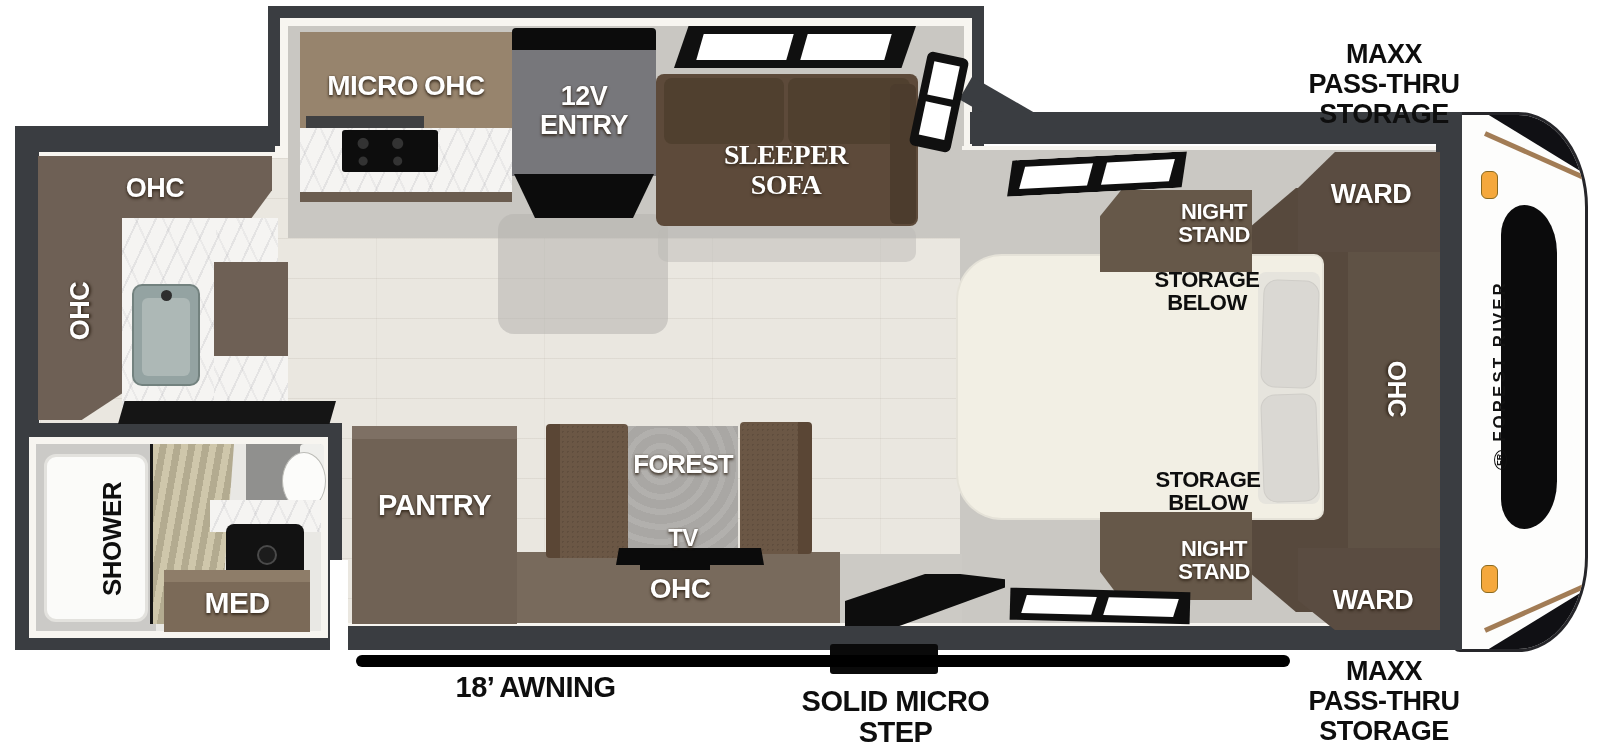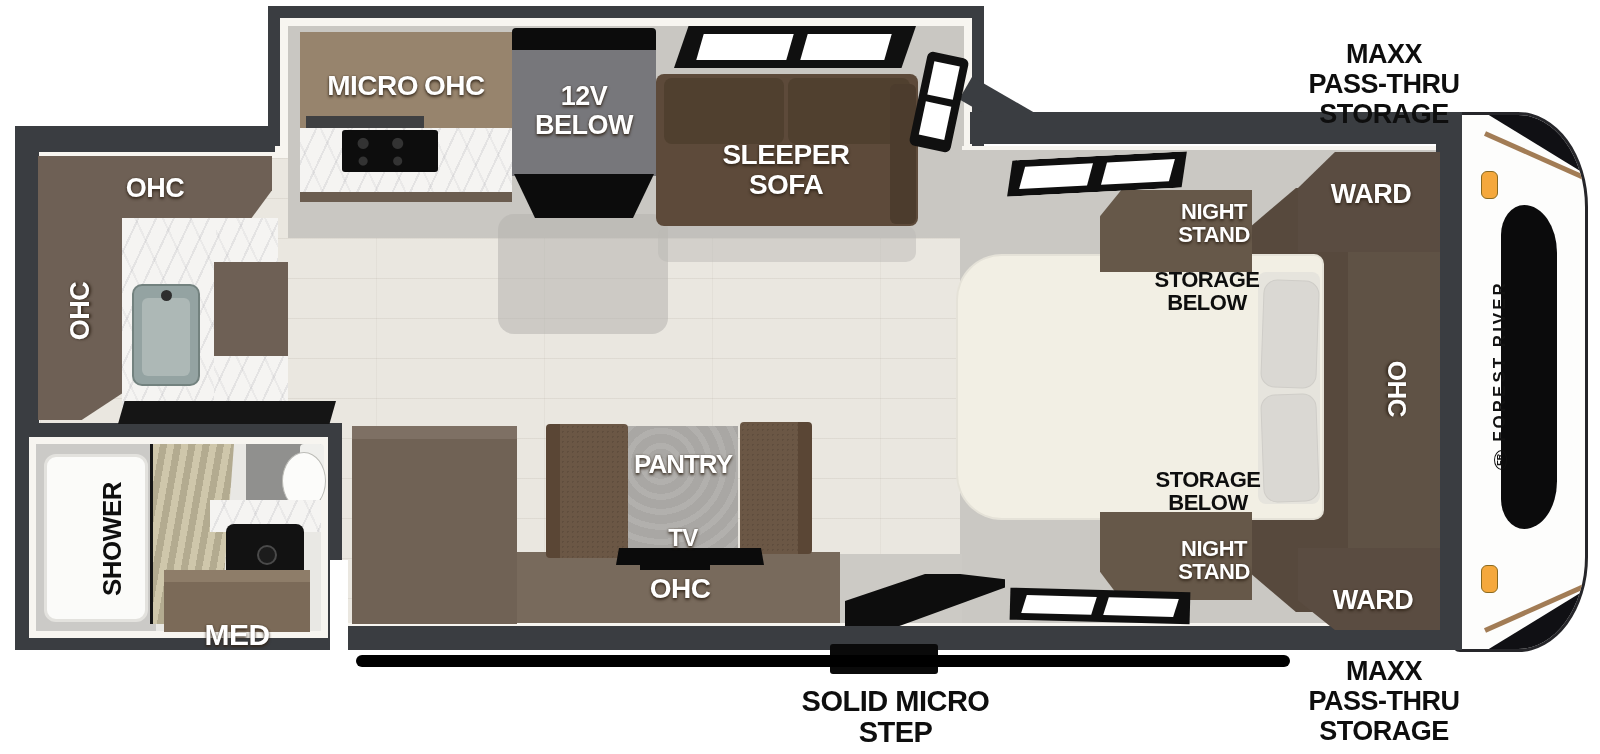--- a/index.html
+++ b/index.html
@@ -181,28 +181,28 @@
   .med-cabinet{left:164px;top:570px;width:146px;height:62px;background:#7b6a58;}
   .med-top{left:164px;top:570px;width:146px;height:12px;background:#8e7d69;}
   .bath-counter-black{left:118px;top:401px;width:218px;height:23px;background:#151515;
               clip-path:polygon(3% 0,100% 0,97% 100%,0 100%);}
 
   
   .rear-ohc-top-label{left:58px;top:164px;width:194px;height:48px;font-size:27px;}
   .rear-ohc-left-label{left:12px;top:296px;width:136px;height:30px;font-size:27px;transform:rotate(-90deg);}
   .micro-label,.galley-ohc-label{text-shadow:0 2px 3px rgba(50,38,26,.9),0 0 2px rgba(50,38,26,.55);color:#fff;}
   .refer-label{left:512px;top:56px;width:144px;height:110px;font-size:27px;}
-  .sofa-label{left:666px;top:134px;width:240px;height:72px;font-size:28px;}
+  .sofa-label{left:666px;top:134px;width:240px;height:72px;font-size:28px;font-family:Liberation Serif, serif;}
   .carpetless-label{left:396px;top:308px;width:248px;height:70px;font-size:29px;}
   .pantry-label{left:362px;top:478px;width:145px;height:54px;font-size:29px;}
   .dinette-label{left:628px;top:450px;width:110px;height:30px;font-size:26px;letter-spacing:-1px;}
   .tv-label{left:628px;top:524px;width:110px;height:28px;font-size:24px;}
   .lower-ohc-label{left:598px;top:568px;width:164px;height:42px;font-size:28px;}
   .shower-label{left:30px;top:524px;width:166px;height:30px;font-size:26px;transform:rotate(-90deg);}
-  .med-label{left:174px;top:580px;width:126px;height:46px;font-size:30px;margin-top:32px;}
+  .med-label{left:174px;top:580px;width:126px;height:46px;font-size:30px;}
   .queen-bed-label{left:1056px;top:352px;width:144px;height:72px;font-size:28px;}
   .storage-label-1{left:1137px;top:266px;width:140px;height:50px;font-size:22px;}
   .storage-label-2{left:1138px;top:466px;width:140px;height:50px;font-size:22px;}
   .night-stand-top-label{left:1144px;top:200px;width:140px;height:46px;font-size:22px;}
   .night-stand-bottom-label{left:1144px;top:537px;width:140px;height:46px;font-size:22px;}
   .ward-top-label{left:1316px;top:176px;width:110px;height:36px;font-size:27px;}
   .ward-bottom-label{left:1318px;top:582px;width:110px;height:36px;font-size:27px;}
   .bedroom-ohc-label{left:1326px;top:374px;width:140px;height:30px;font-size:26px;transform:rotate(90deg);}
   .storage-label-top{left:1296px;top:36px;width:176px;height:96px;font-size:27px;line-height:1.12;}
   .storage-label-bottom{left:1296px;top:652px;width:176px;height:98px;font-size:27px;line-height:1.12;}
@@ -264,21 +264,21 @@
   <div class="el lbl micro-labels">
     <span class="micro-label">MICRO</span>
     <span class="galley-ohc-label">OHC</span>
   </div>
   <div class="el refer-shadow"></div>
   <div class="el sofa-shadow"></div>
   <div class="el refer-top"></div>
   <div class="el refer-body"></div>
   <div class="el refer-base"></div>
   <div class="lbl lw refer-label">12V
-BELOW</div>
+ENTRY</div>
 
   <div class="el sleeper-sofa"></div>
   <div class="el sofa-back-left"></div>
   <div class="el sofa-back-right"></div>
   <div class="el sofa-arm-right"></div>
   <div class="lbl lw sofa-label">SLEEPER
 SOFA</div>
 
   <div class="el headboard-cabinet"></div>
   <div class="el queen-bed"></div>
@@ -303,21 +303,22 @@
   <div class="lbl lw bedroom-ohc-label">OHC</div>
 
   <div class="el grainh lower-ohc"></div>
   <div class="el grainv pantry"></div>
   <div class="el pantry-top"></div>
   <div class="el bench-left"></div>
   <div class="el bench-right"></div>
   <div class="el dinette-table"></div>
   <div class="el tv-bar"></div>
   <div class="el tv-stand"></div>
-  <div class="lbl lw dinette-label">PANTRY</div>
+  <div class="lbl lw pantry-label">PANTRY</div>
+  <div class="lbl lw dinette-label">FOREST</div>
   <div class="lbl lw tv-label">TV</div>
   <div class="lbl lw lower-ohc-label">OHC</div>
 
   <div class="el wallc bathroom-wall"></div>
   <div class="el linec bathroom-lining"></div>
   <div class="el bathroom-floor"></div>
   <div class="el bathroom-doorway"></div>
   <div class="el shower-walls"></div>
   <div class="el shower-pan"></div>
   <div class="el shower-curtain"></div>
@@ -353,16 +354,17 @@
   <div class="el entry-door"></div>
   <div class="el entry-step"></div>
   <div class="el awning-line"></div>
 
   <div class="lbl lb storage-label-top">MAXX
 PASS-THRU
 STORAGE</div>
   <div class="lbl lb storage-label-bottom">MAXX
 PASS-THRU
 STORAGE</div>
+  <div class="lbl lb awning-label">18’ AWNING</div>
   <div class="lbl lb entry-step-label">SOLID MICRO
 STEP</div>
 
 </div>
 
 </body></html>

